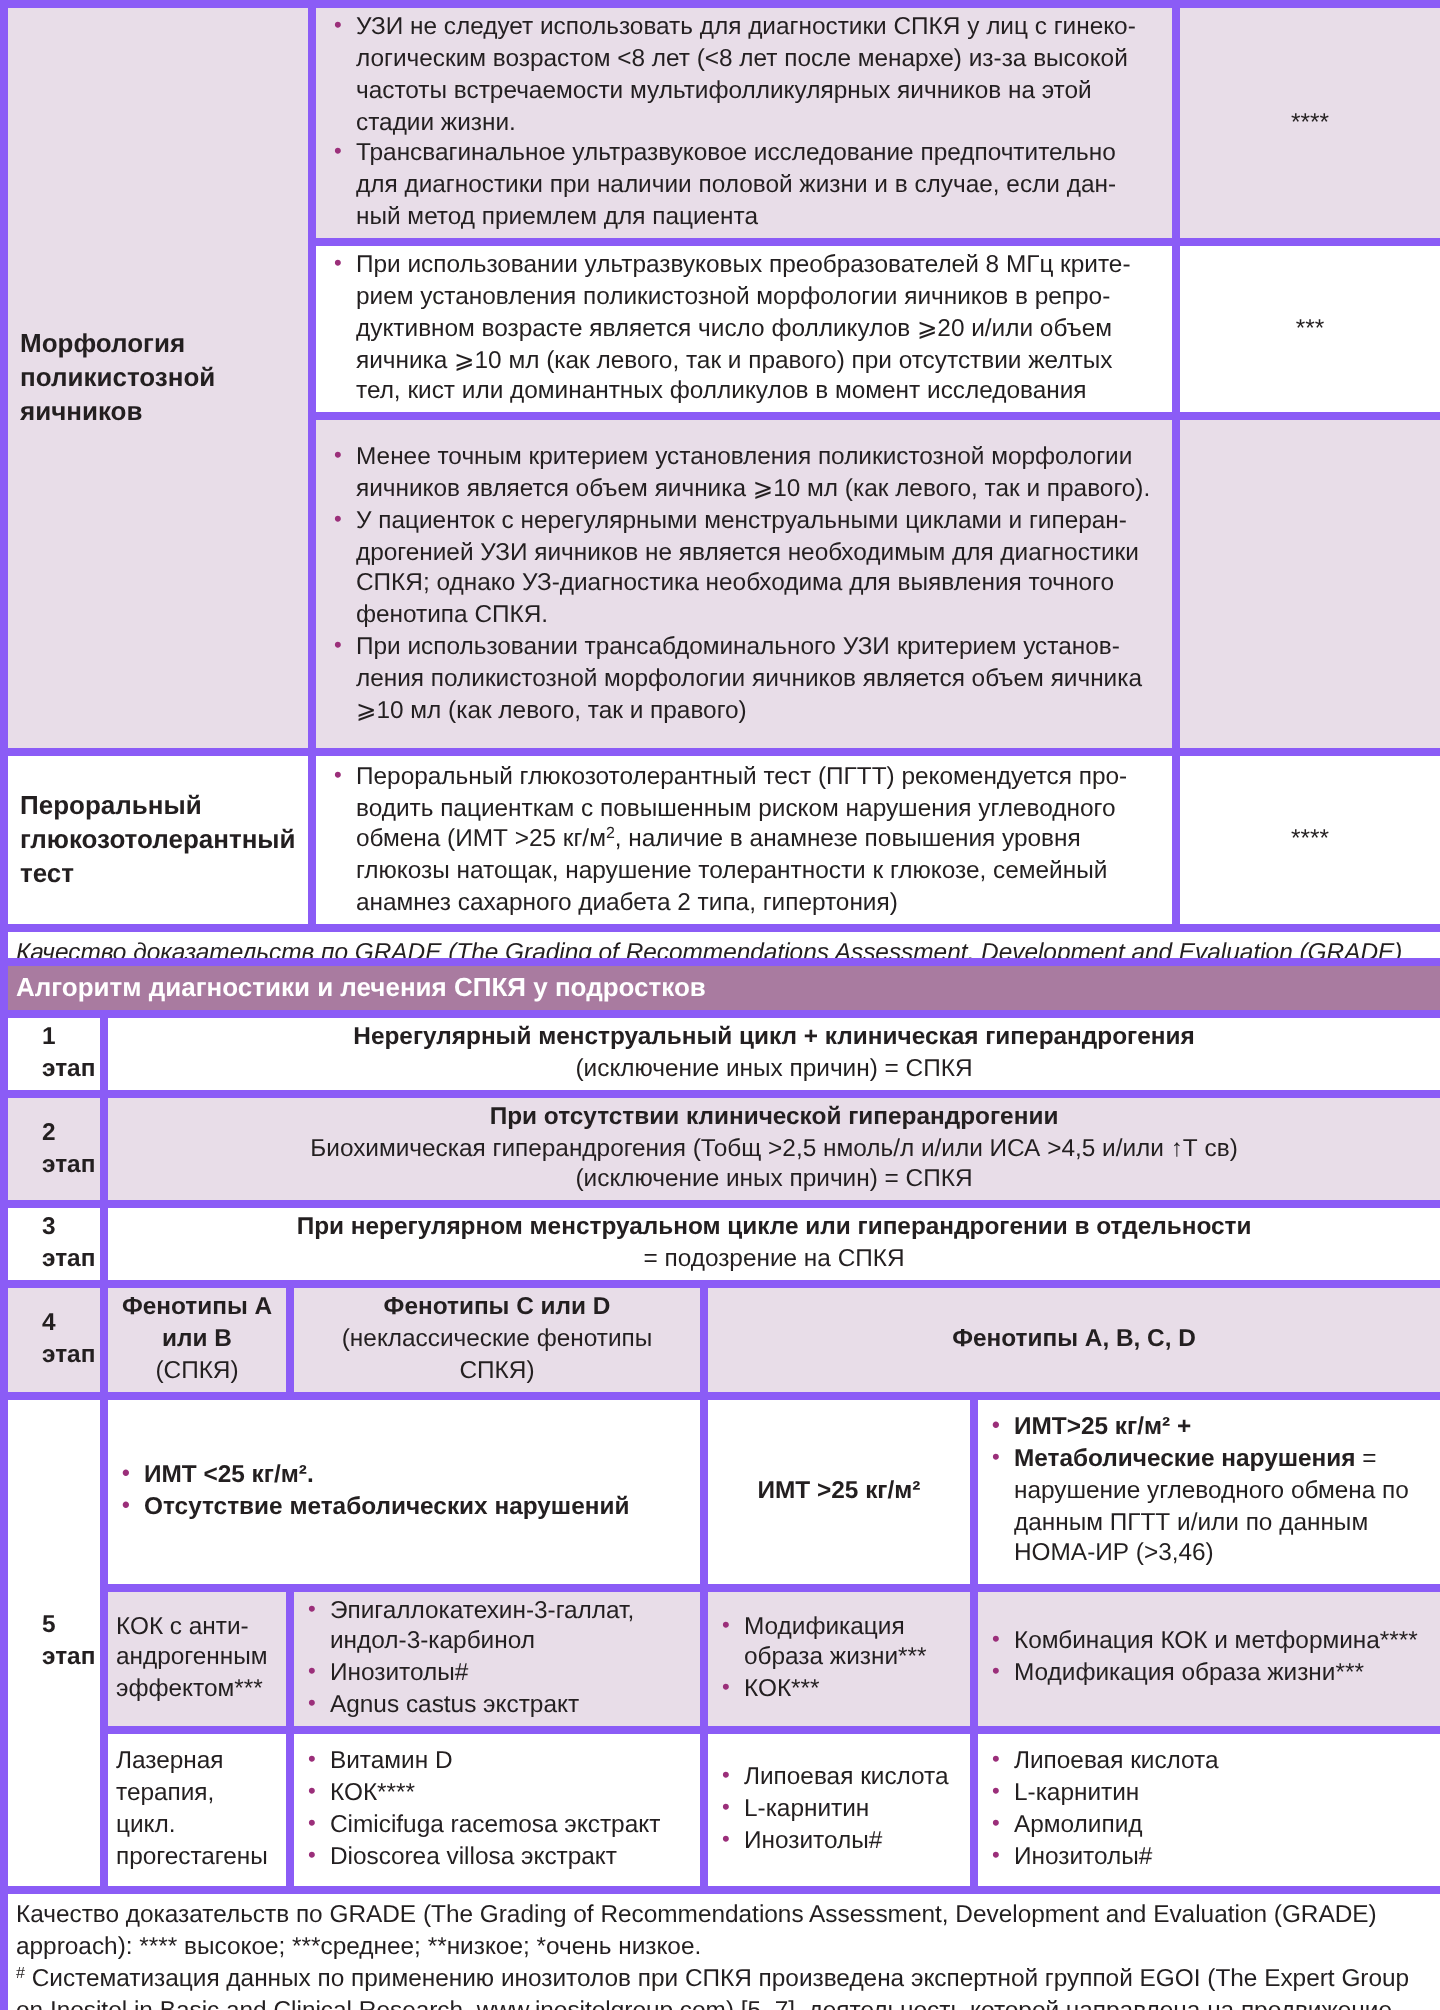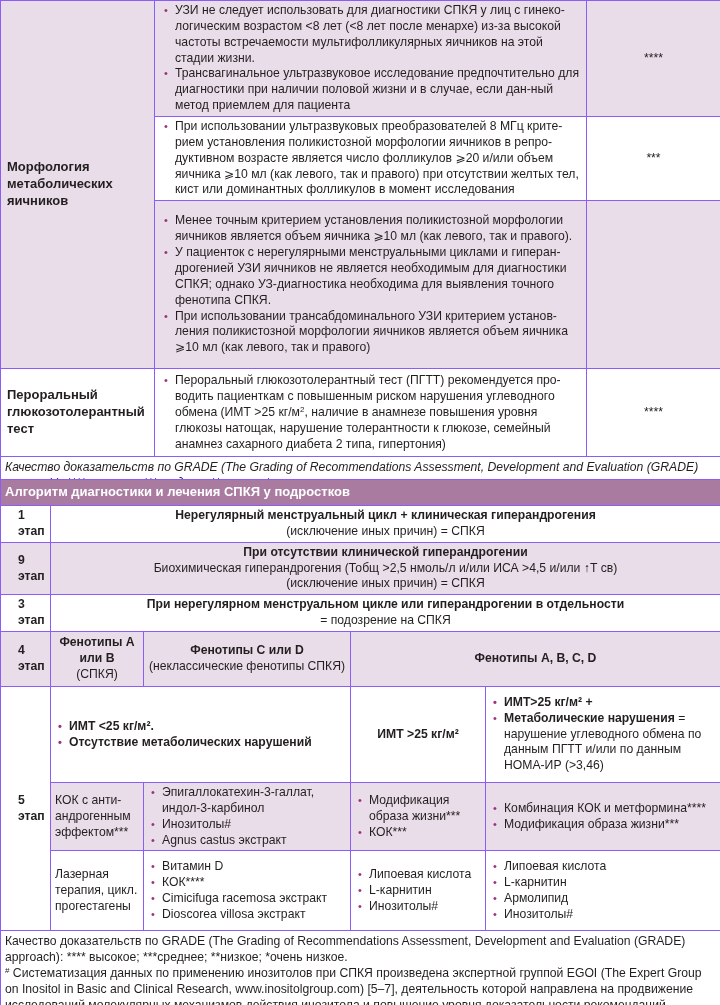--- a/index.html
+++ b/index.html
@@ -1,19 +1,19 @@
 <!DOCTYPE html>
 <html><head>
 <meta charset="utf-8">
 <style>
   * { box-sizing: border-box; margin: 0; padding: 0; }
   html, body { width: 720px; height: 1005px; background: #ffffff; overflow: hidden; }
   body { font-family: "Liberation Sans", sans-serif; font-size: 12.2px; color: #231f20; line-height: 1.3; position: relative; }
   table { border-collapse: collapse; width: 100%; table-layout: fixed; }
-  td { border: 1px solid #8b5cf6; vertical-align: middle; }
+  td { border: 4px solid #8b5cf6; vertical-align: middle; }
   .pink { background: #e8dde8; }
   .white { background: #ffffff; }
   .header-bar { background: #a97ba0; color: #ffffff; font-weight: bold; font-size: 13px; height: 26px; }
   ul.b { list-style: none; }
   ul.b li { position: relative; padding-left: 14px; }
   ul.b li::before { content: "\2022"; color: #9b2f7a; position: absolute; left: 3px; top: 0; font-size: 11px; }
   .bold { font-weight: bold; }
   .center { text-align: center; }
   .italic { }
   sup { font-size: 8px; line-height: 0; vertical-align: 4px; }
@@ -38,21 +38,21 @@
 <table id="t1">
   <colgroup>
       <col class="col1">
       <col class="col2">
       <col class="col3">
     </colgroup>
   <tbody>
       <tr class="pink" style="height:107px">
     <td class="pink topic" rowspan="3">
       <div>Морфология</div>
-      <div>метаболических</div>
+      <div>поликистозной</div>
       <div>яичников</div>
     </td>
     <td>
       <ul class="b">
         <li>УЗИ не следует использовать для диагностики СПКЯ у лиц с гинеко-логическим возрастом &lt;8 лет (&lt;8 лет после менархе) из-за высокой частоты встречаемости мультифолликулярных яичников на этой стадии жизни.</li>
         <li>Трансвагинальное ультразвуковое исследование предпочтительно для диагностики при наличии половой жизни и в случае, если дан-ный метод приемлем для пациента</li>
       </ul>
     </td>
     <td class="grade">****</td>
   </tr>
@@ -106,21 +106,21 @@
     <td colspan="5" class="header-bar">Алгоритм диагностики и лечения СПКЯ у подростков</td>
   </tr>
   <tr class="white" style="height:36px">
     <td class="stage">1 этап</td>
     <td colspan="4" class="center">
       <div class="bold">Нерегулярный менструальный цикл + клиническая гиперандрогения</div>
       <div>(исключение иных причин) = СПКЯ</div>
     </td>
   </tr>
   <tr class="pink" style="height:50px">
-    <td class="stage">9 этап</td>
+    <td class="stage">2 этап</td>
     <td colspan="4" class="center">
       <div class="bold">При отсутствии клинической гиперандрогении</div>
       <div>Биохимическая гиперандрогения (Тобщ &gt;2,5 нмоль/л и/или ИСА &gt;4,5 и/или ↑Т св)</div>
       <div>(исключение иных причин) = СПКЯ</div>
     </td>
   </tr>
   <tr class="white" style="height:36px">
     <td class="stage">3 этап</td>
     <td colspan="4" class="center">
       <div class="bold">При нерегулярном менструальном цикле или гиперандрогении в отдельности</div>

